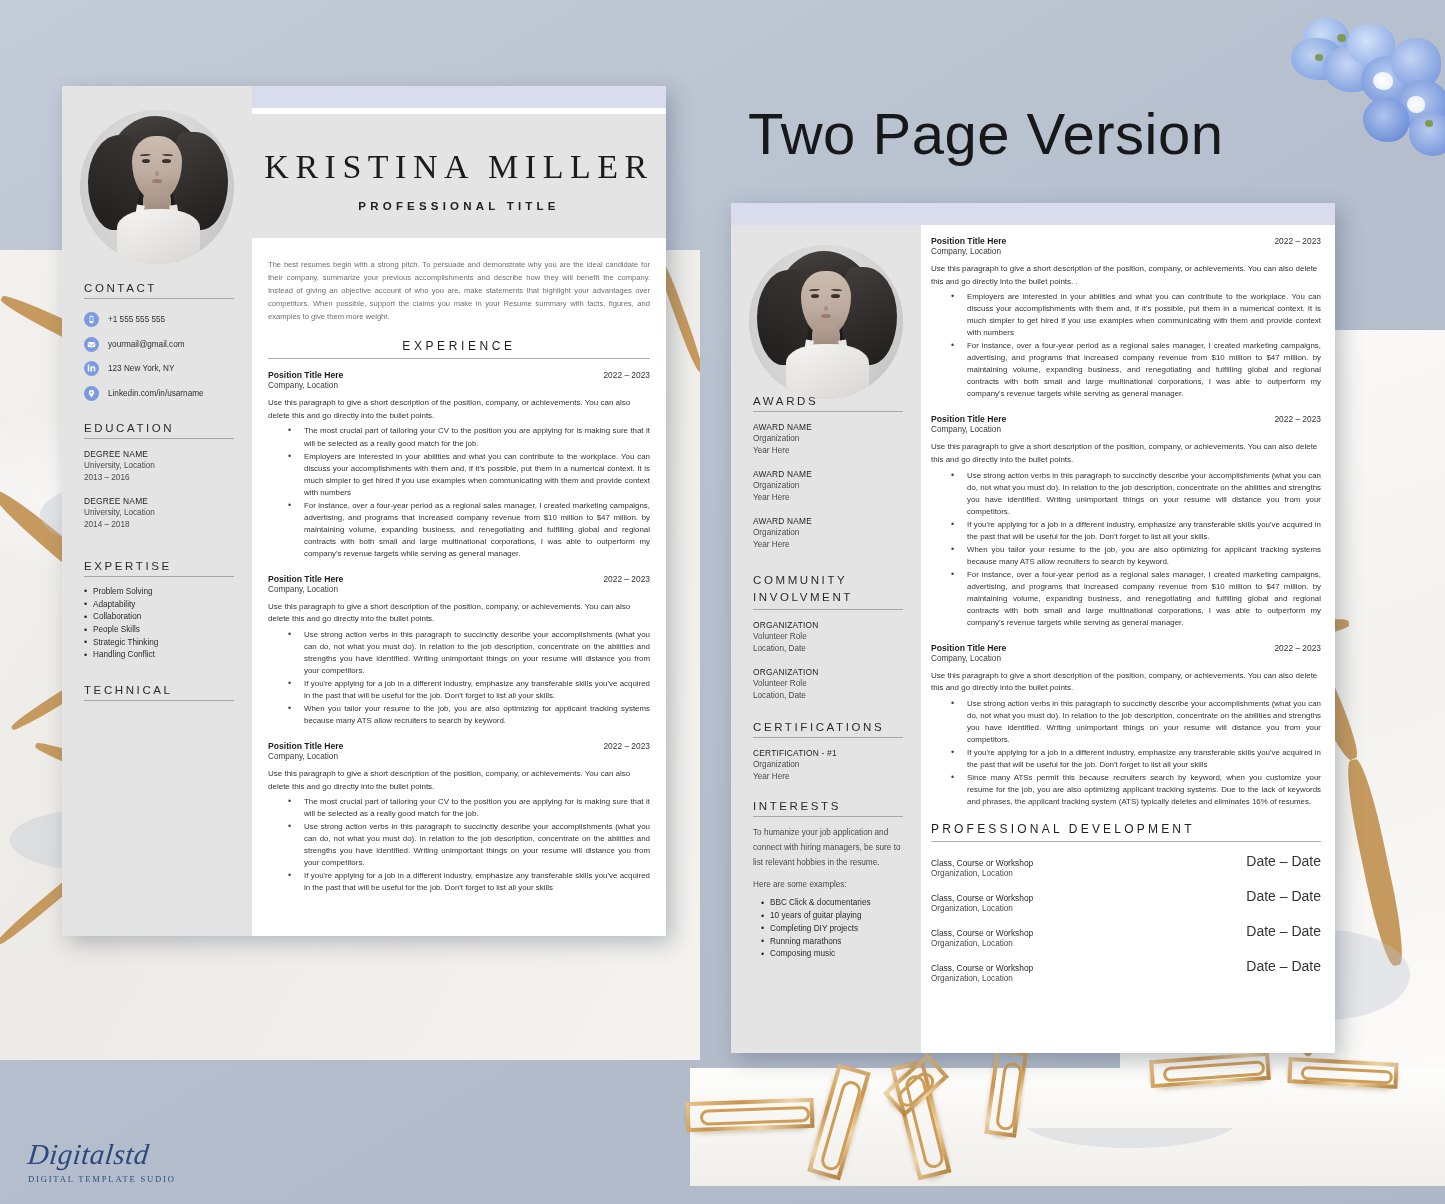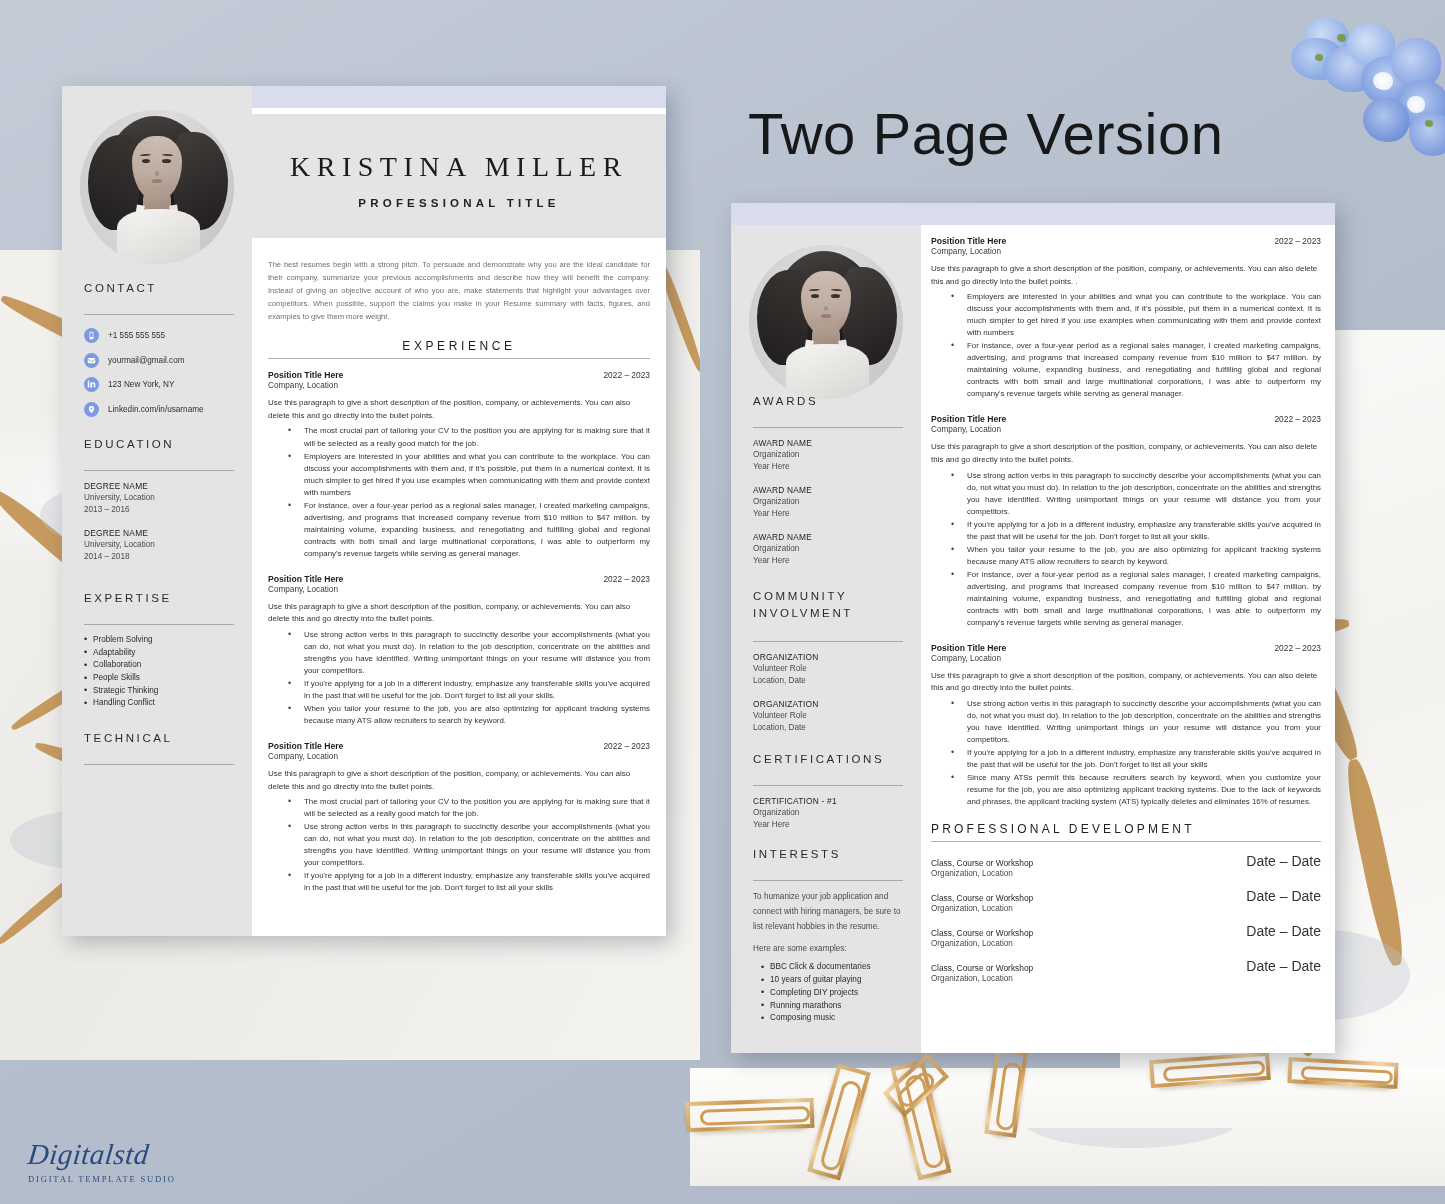--- a/index.html
+++ b/index.html
@@ -142,21 +142,21 @@
   .p-eyeL { left: 40%; } .p-eyeR { left: 53.5%; }
   .p-brL, .p-brR { position:absolute; top:28.5%; width:7%; height:1.3%; background:#4a3f37; border-radius:50%; }
   .p-brL { left:39%; transform:rotate(-4deg);} .p-brR{ left:53%; transform:rotate(4deg);}
   .p-lip { position:absolute; left:46.5%; top:45%; width:7%; height:2.6%; background:#9d7c74; border-radius:50%; }
   .p-nose { position:absolute; left:48.5%; top:39.5%; width:3%; height:3.5%; background:rgba(140,120,108,.5); border-radius:50%; }
   .p-shade { position:absolute; inset:0; background: linear-gradient(105deg, rgba(0,0,0,.05), transparent 45%, rgba(0,0,0,.08)); }
 
   
   .side-h {
     font-size: 11.5px; letter-spacing: 2.6px; color: #2b2b2b;
-    font-weight: 400; padding-bottom: 20px;
+    font-weight: 400; padding-bottom: 4px;
     border-bottom: 1px solid #a8a8a8;
     margin-bottom: 9px;
   }
   .contact-row { display:flex; align-items:center; gap:9px; margin-bottom: 9.5px; }
   .cicon {
     width: 15px; height: 15px; border-radius: 50%;
     background: #7b9ae0; flex: 0 0 15px;
     display:flex; align-items:center; justify-content:center;
     color:#fff;
   }
@@ -177,21 +177,21 @@
   }
 
   
   .hdr {
     position:absolute; left:190px; top:28px; width:414px; height:124px;
     background:#e4e4e4;
     display:flex; flex-direction:column; align-items:center; justify-content:center;
   }
   .hdr-name {
     font-family:"Liberation Serif", serif;
-    font-size: 28px; letter-spacing: 6.5px; color:#1b1b1b; font-weight:400;
+    font-size: 34px; letter-spacing: 6.5px; color:#1b1b1b; font-weight:400;
     white-space: nowrap;
     margin-top: 8px;
   }
   .hdr-title {
     margin-top: 14px;
     font-size: 11.5px; letter-spacing: 4.2px; color:#222; font-weight:600;
   }
 
   
   .main {

